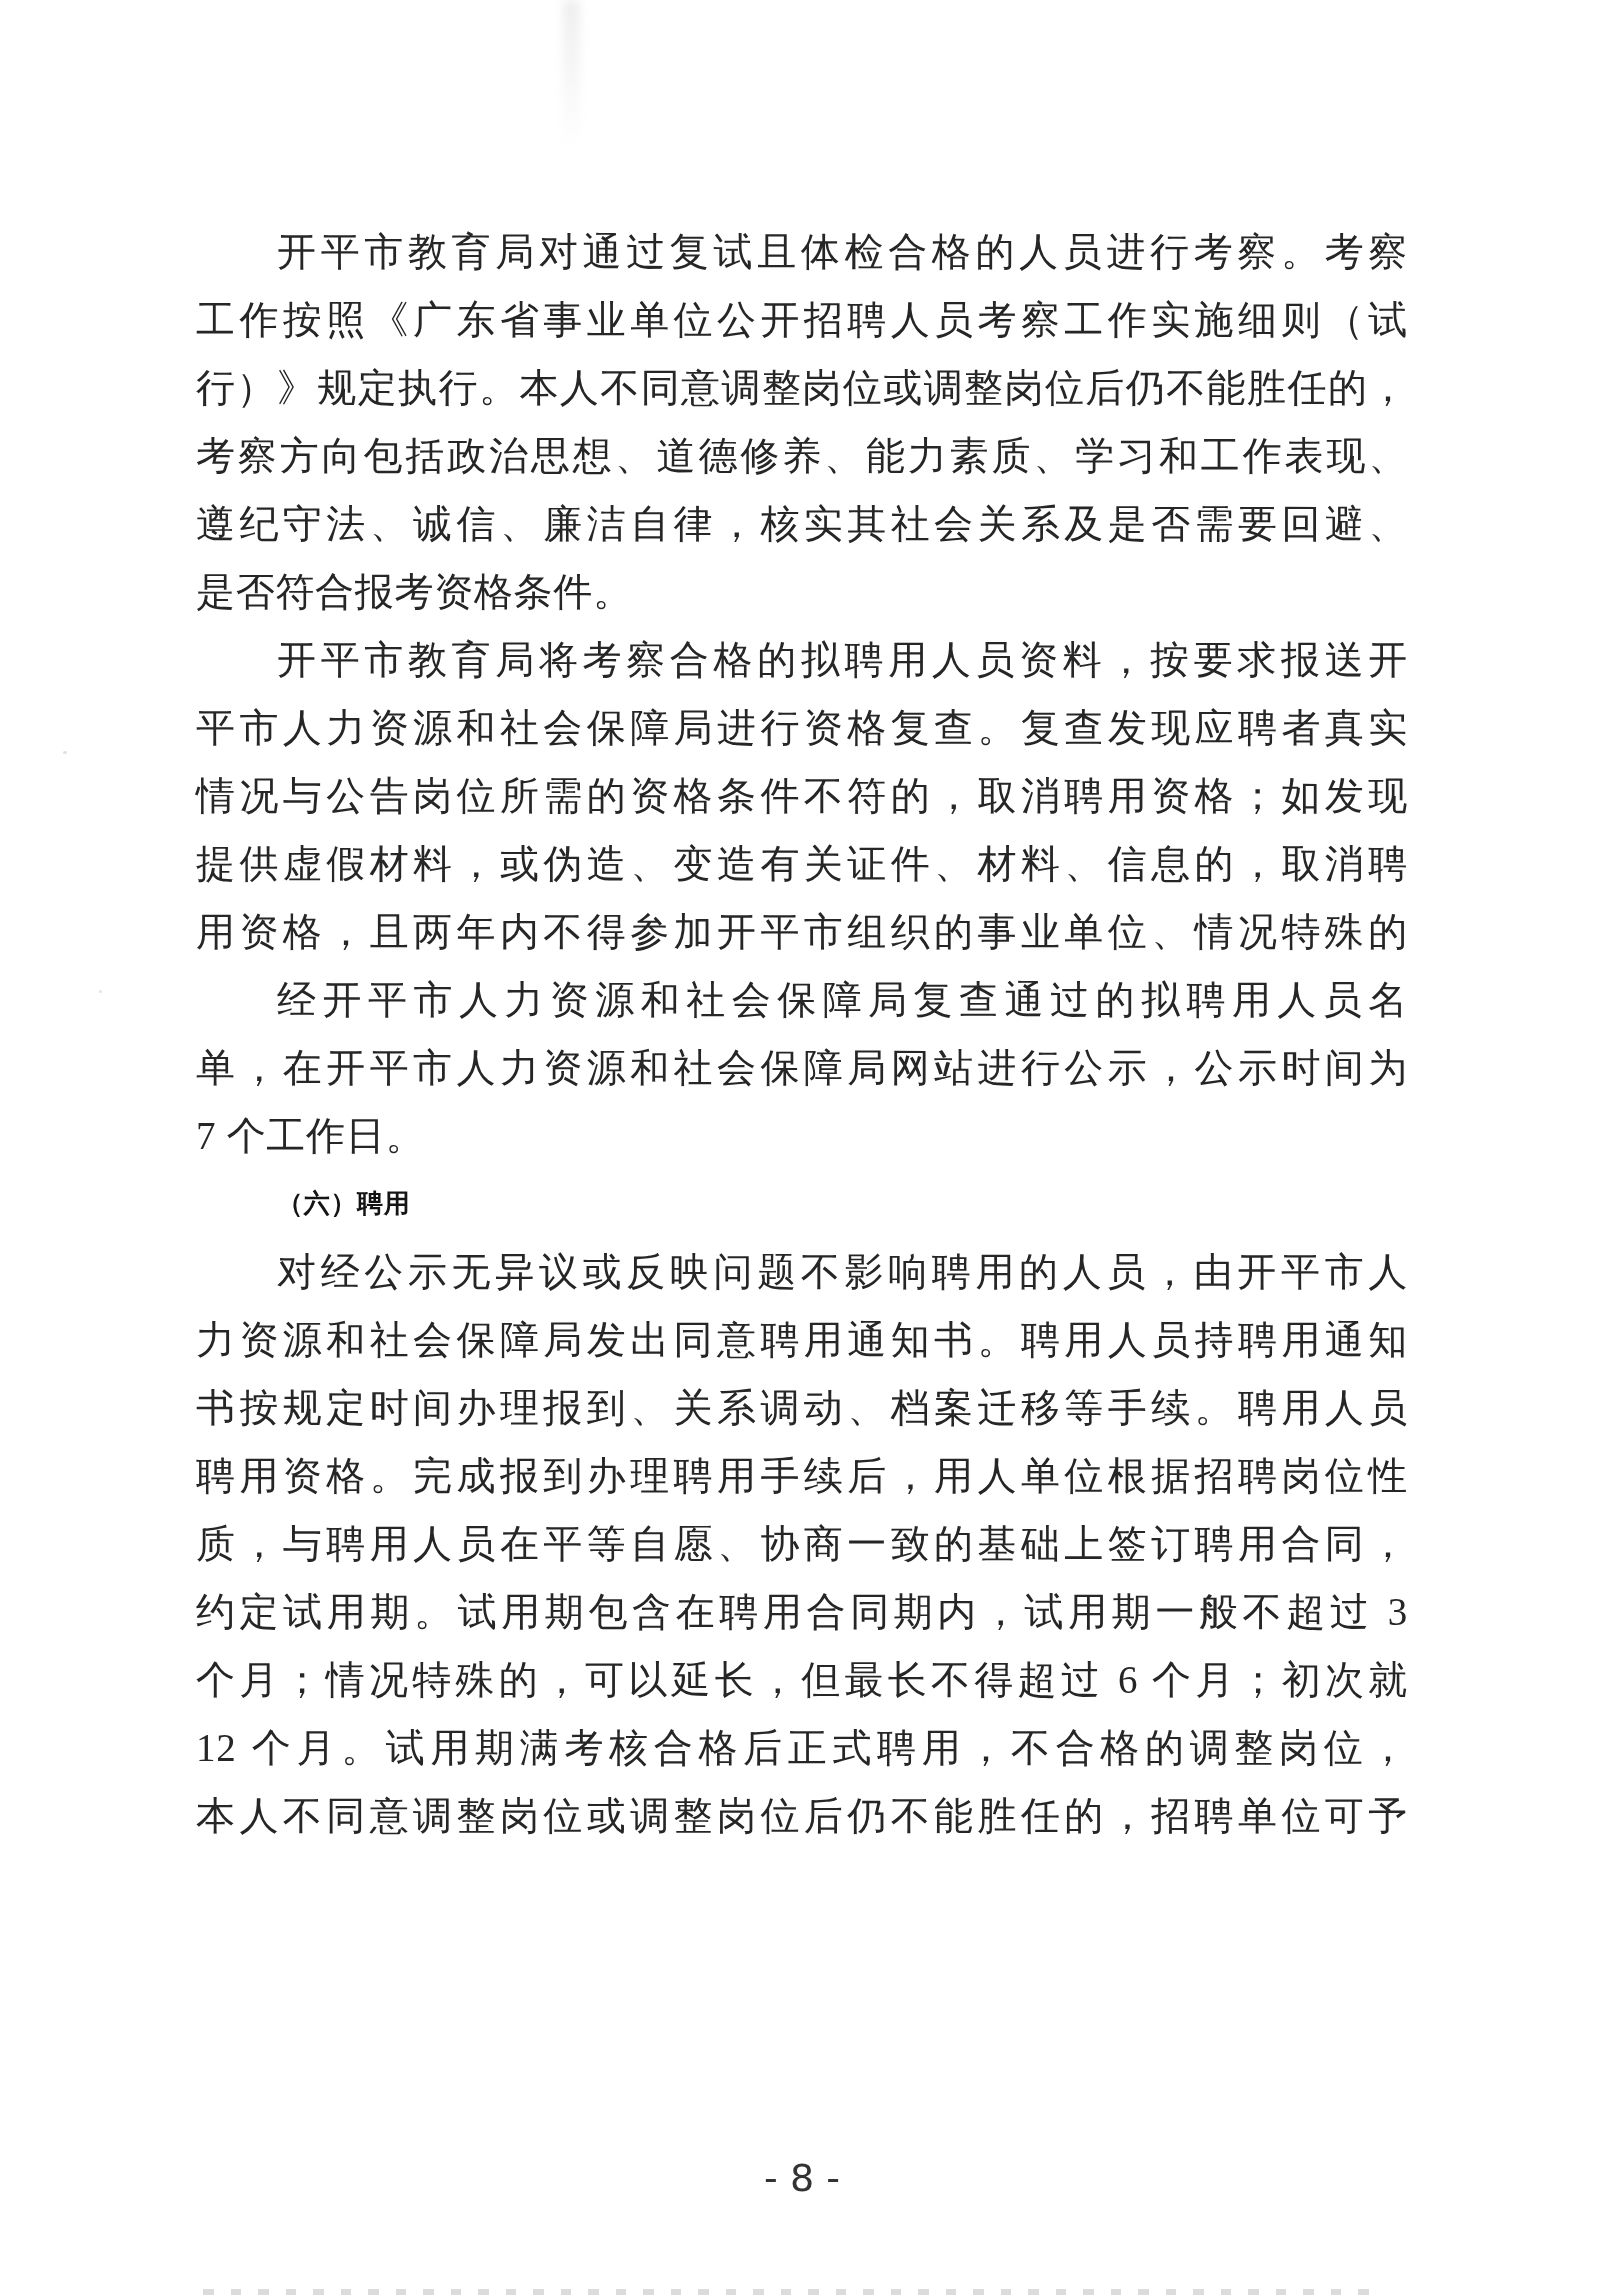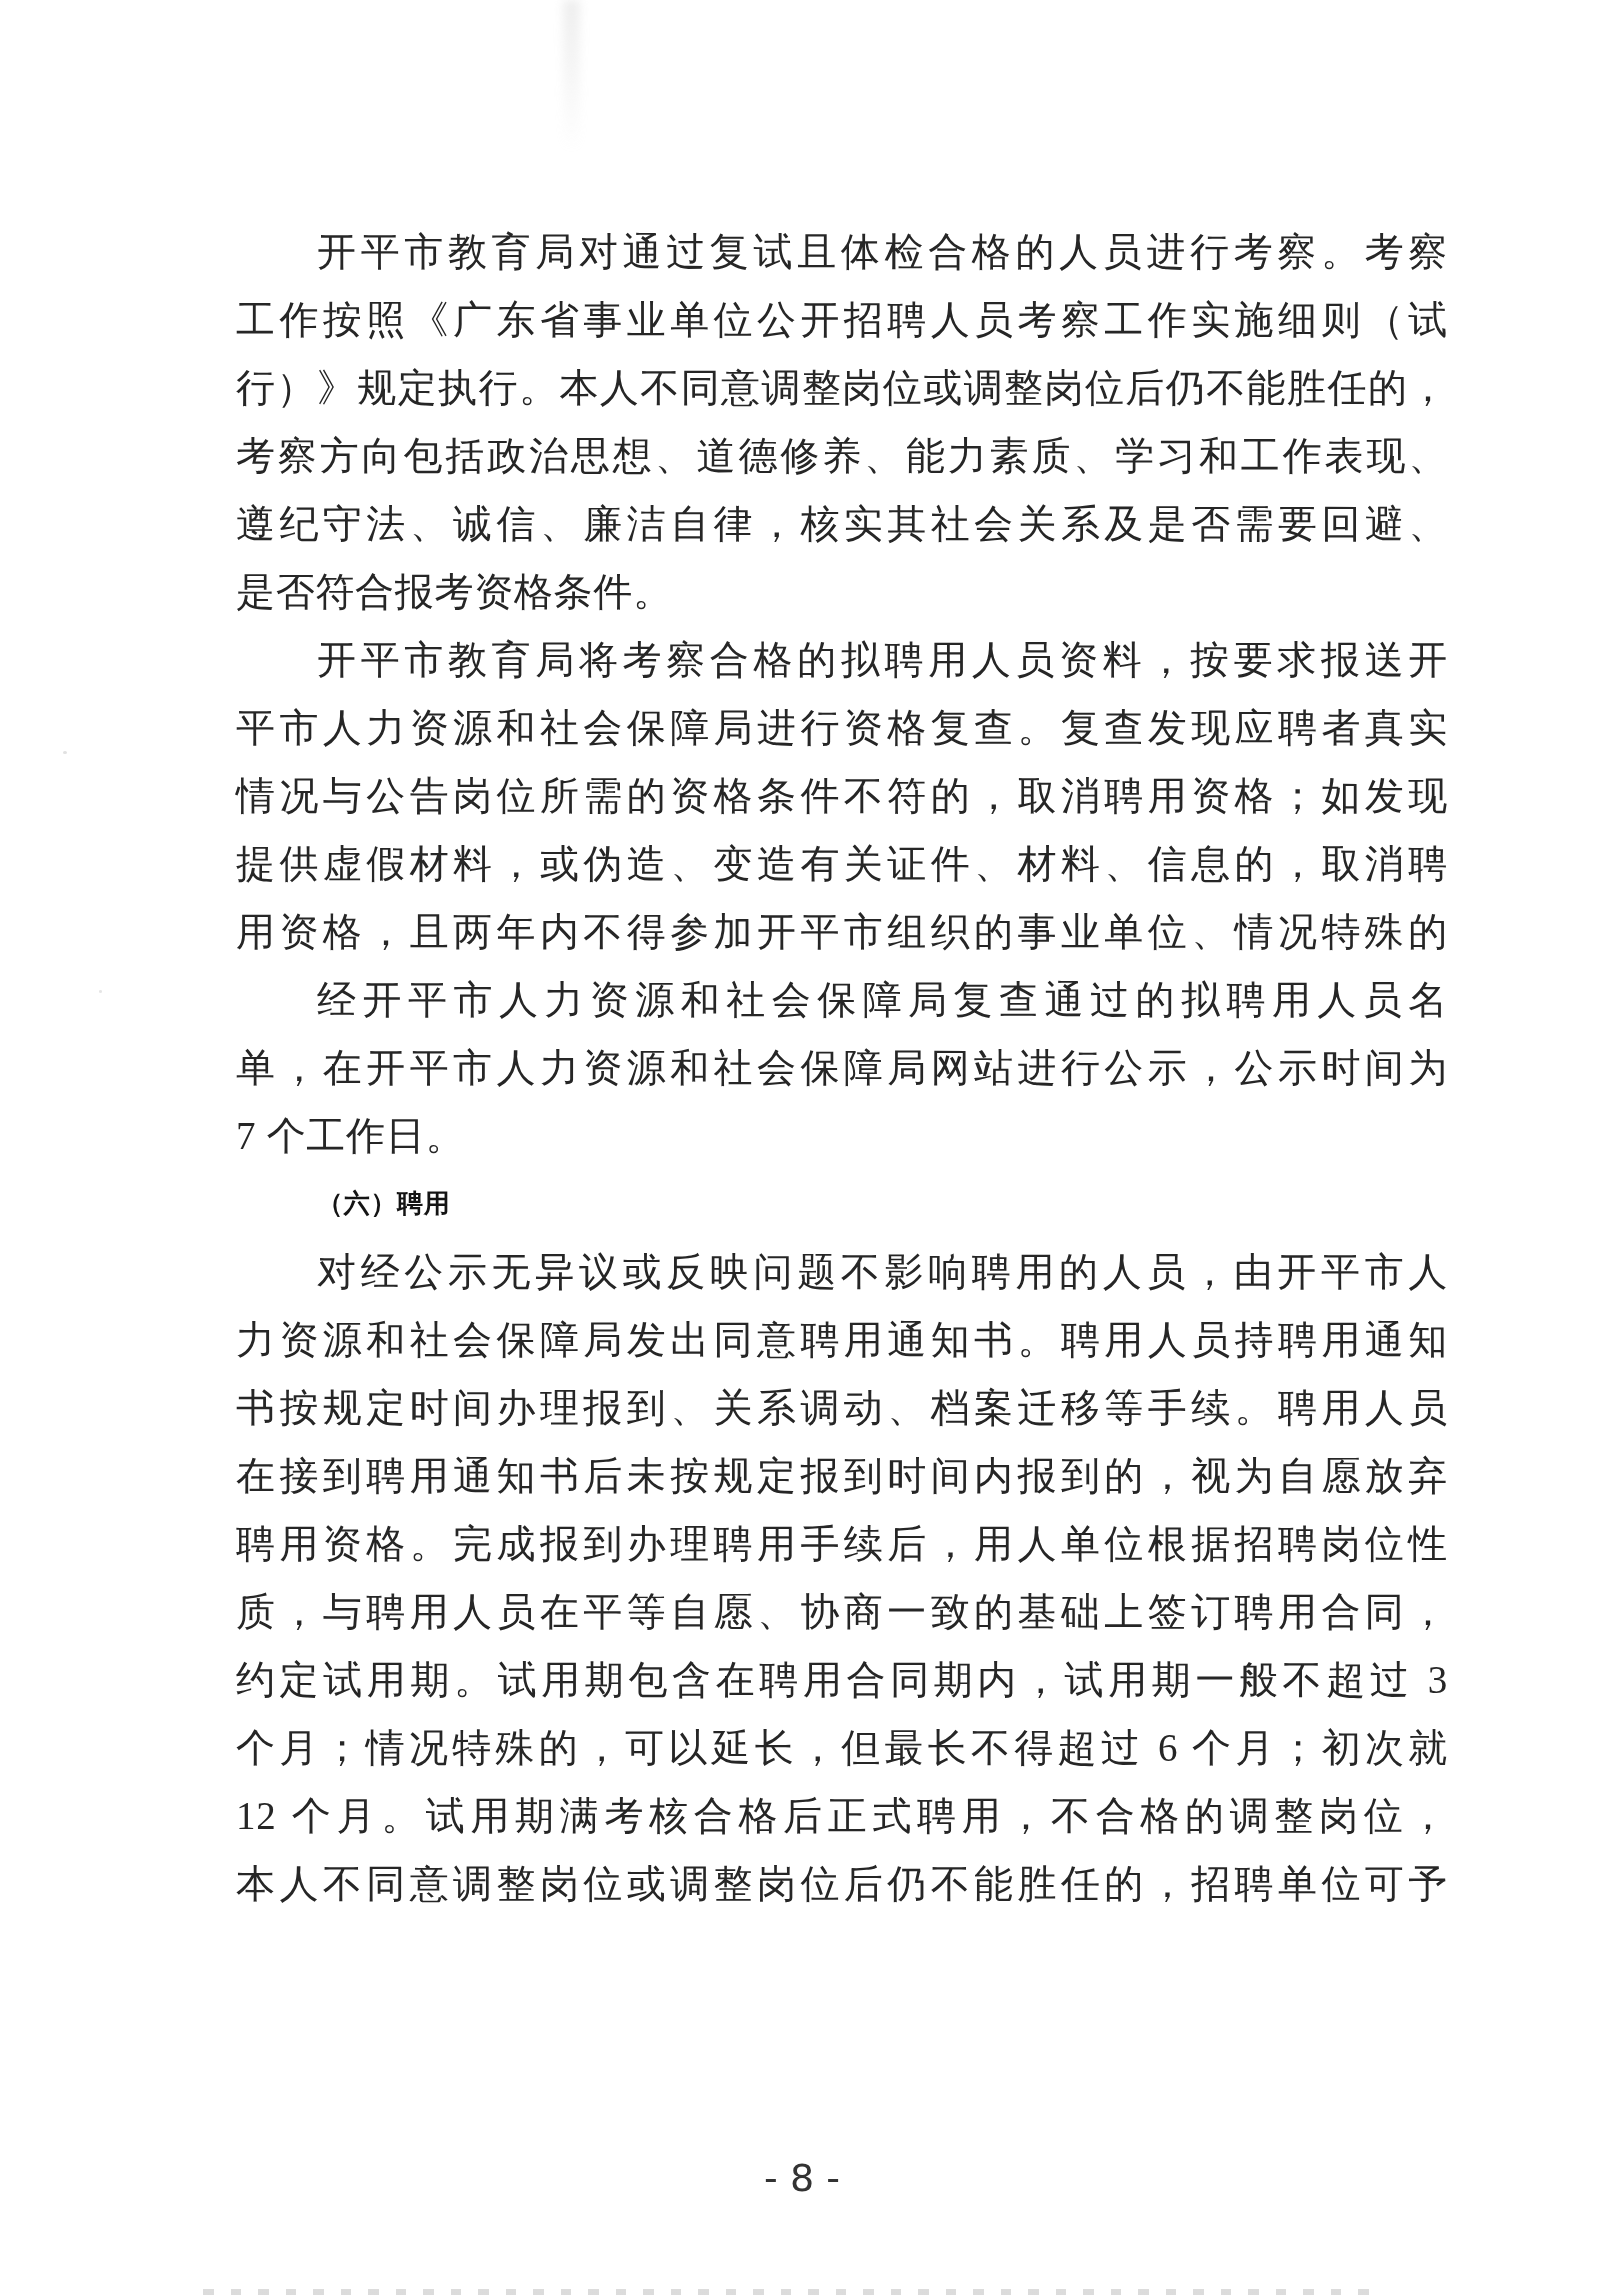--- a/index.html
+++ b/index.html
@@ -14,21 +14,20 @@
     background: #ffffff;
     overflow: hidden;
     font-family: "Liberation Serif", "DejaVu Serif", serif;
   }
   
   .text-block {
     position: absolute;
     top: 218px;
     left: 196px;
     width: 1212px;
-    margin-left: 40px;
   }
   .line {
     height: 68px;
     line-height: 68px;
     font-size: 39px;
     color: #262626;
     text-align: justify;
     text-justify: inter-character;
     letter-spacing: 0.7px;
     white-space: normal;
@@ -108,21 +107,20 @@
       <div class="line fill">情况与公告岗位所需的资格条件不符的，取消聘用资格；如发现</div>
       <div class="line fill">提供虚假材料，或伪造、变造有关证件、材料、信息的，取消聘</div>
       <div class="line fill">用资格，且两年内不得参加开平市组织的事业单位、情况特殊的</div>
       <div class="line indent fill">经开平市人力资源和社会保障局复查通过的拟聘用人员名</div>
       <div class="line fill">单，在开平市人力资源和社会保障局网站进行公示，公示时间为</div>
       <div class="line">7 个工作日。</div>
       <div class="line indent bold">（六）聘用</div>
       <div class="line indent fill">对经公示无异议或反映问题不影响聘用的人员，由开平市人</div>
       <div class="line fill">力资源和社会保障局发出同意聘用通知书。聘用人员持聘用通知</div>
       <div class="line fill">书按规定时间办理报到、关系调动、档案迁移等手续。聘用人员</div>
-      <div class="line fill">在接到聘用通知书后未按规定报到时间内报到的，视为自愿放弃</div>
       <div class="line fill">聘用资格。完成报到办理聘用手续后，用人单位根据招聘岗位性</div>
       <div class="line fill">质，与聘用人员在平等自愿、协商一致的基础上签订聘用合同，</div>
       <div class="line fill">约定试用期。试用期包含在聘用合同期内，试用期一般不超过 3</div>
       <div class="line fill">个月；情况特殊的，可以延长，但最长不得超过 6 个月；初次就</div>
       <div class="line fill">12 个月。试用期满考核合格后正式聘用，不合格的调整岗位，</div>
       <div class="line fill">本人不同意调整岗位或调整岗位后仍不能胜任的，招聘单位可予</div>
     </div>
 
   <div class="page-number">- 8 -</div>
 

